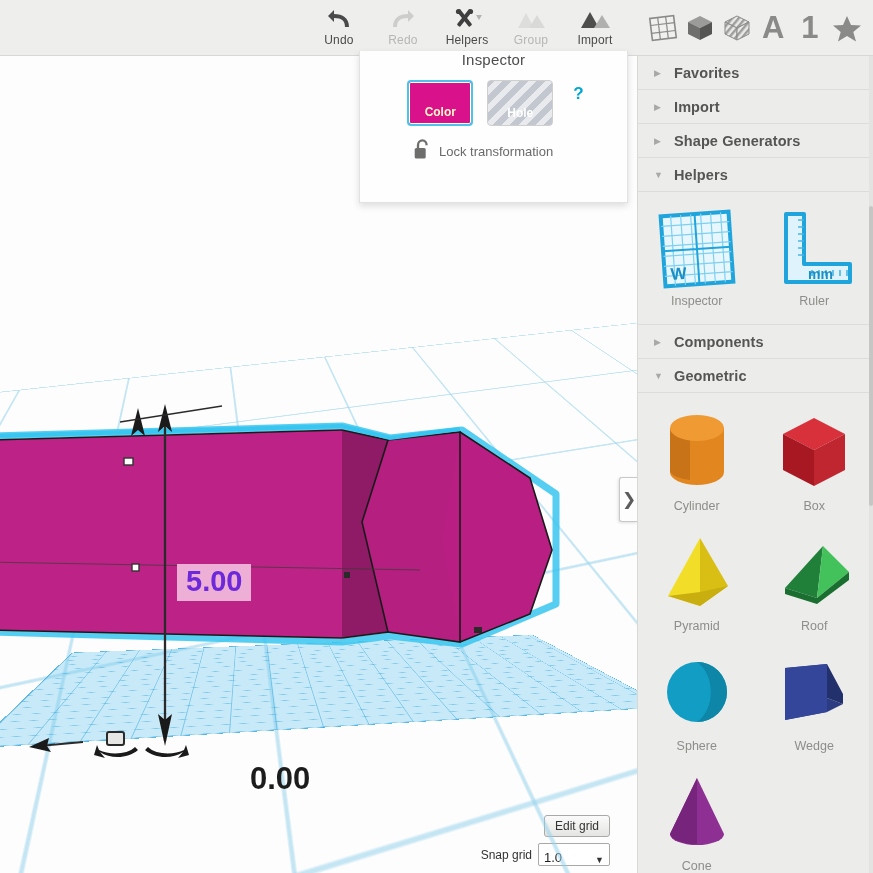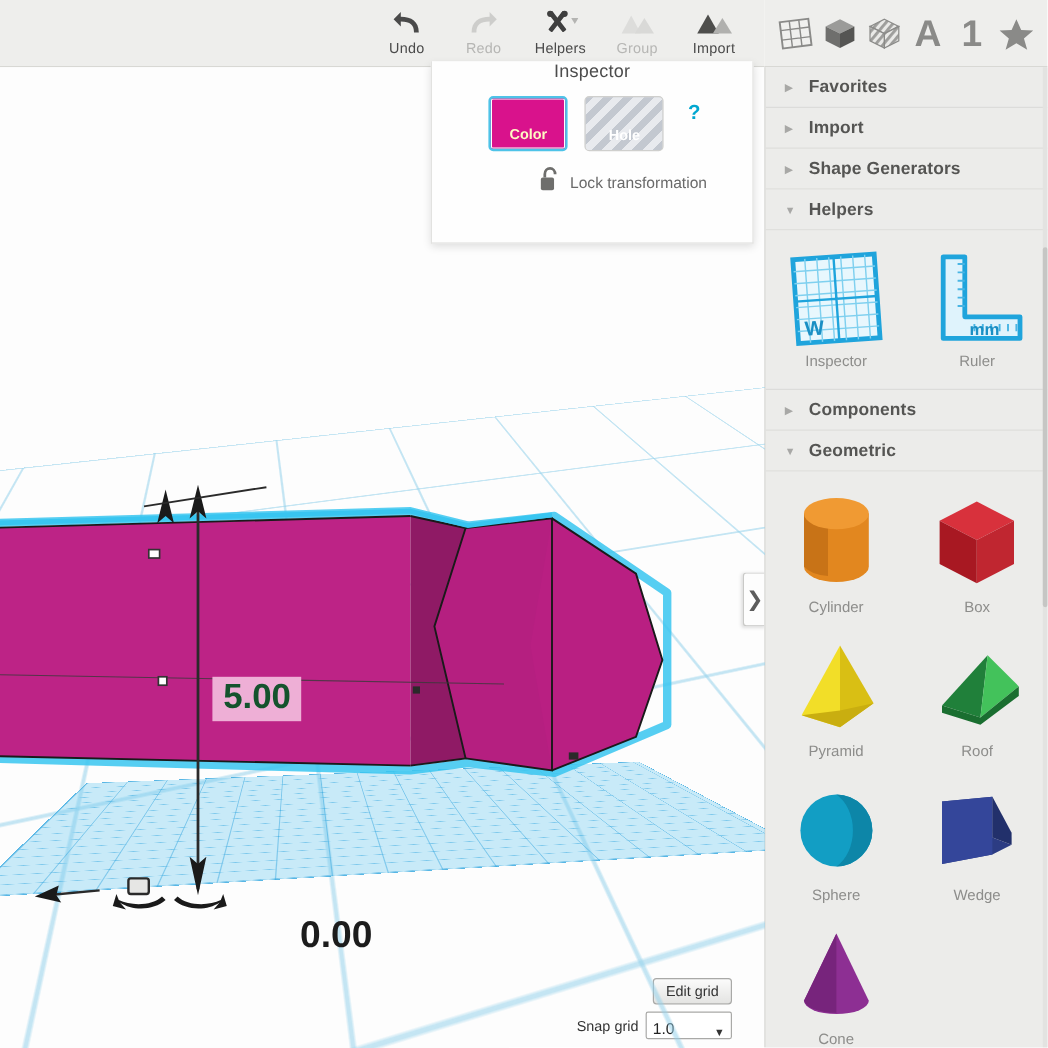--- a/index.html
+++ b/index.html
@@ -78,21 +78,21 @@
     border: 1px solid rgba(40,160,220,.7);
   }
 
   
   .solid { position: absolute; left: -10px; top: 318px; width: 575px; height: 300px; }
   .solid svg { display: block; }
 
   
   .meas-5 {
     position: absolute; left: 177px; top: 508px;
-    background: #eeafd6; color: #14532d;
+    background: #eeafd6; color: #6d28d9;
     font-size: 29px; font-weight: bold; letter-spacing: 0px;
     padding: 3px 9px 5px 9px; line-height: 1;
   }
   .meas-0 {
     position: absolute; left: 250px; top: 707px;
     color: #1c1c1c; font-size: 31px; font-weight: bold; line-height: 1;
   }
 
   
   .panel-tab {
@@ -162,21 +162,21 @@
     background-color: #dcdfe4;
     background-image: repeating-linear-gradient(
       -45deg, #c3c8d0 0 6px, #e8eaee 6px 12px);
   }
   .help-q {
     font-size: 17px; font-weight: bold; color: #00a7d0; cursor: pointer;
     margin-left: 6px; margin-bottom: 18px;
   }
   .lock-row {
     display: flex; align-items: center; gap: 8px;
-    margin-top: 13px; padding-left: 90px;
+    margin-top: 13px; padding-left: 54px;
     cursor: pointer;
   }
   .lock-row .lbl { font-size: 13px; color: #6a6a6a; }
 
   
   .sidebar {
     position: absolute; left: 637px; top: 56px;
     width: 236px; height: 817px;
     background: #ececea;
     border-left: 1px solid #d8d8d4;

